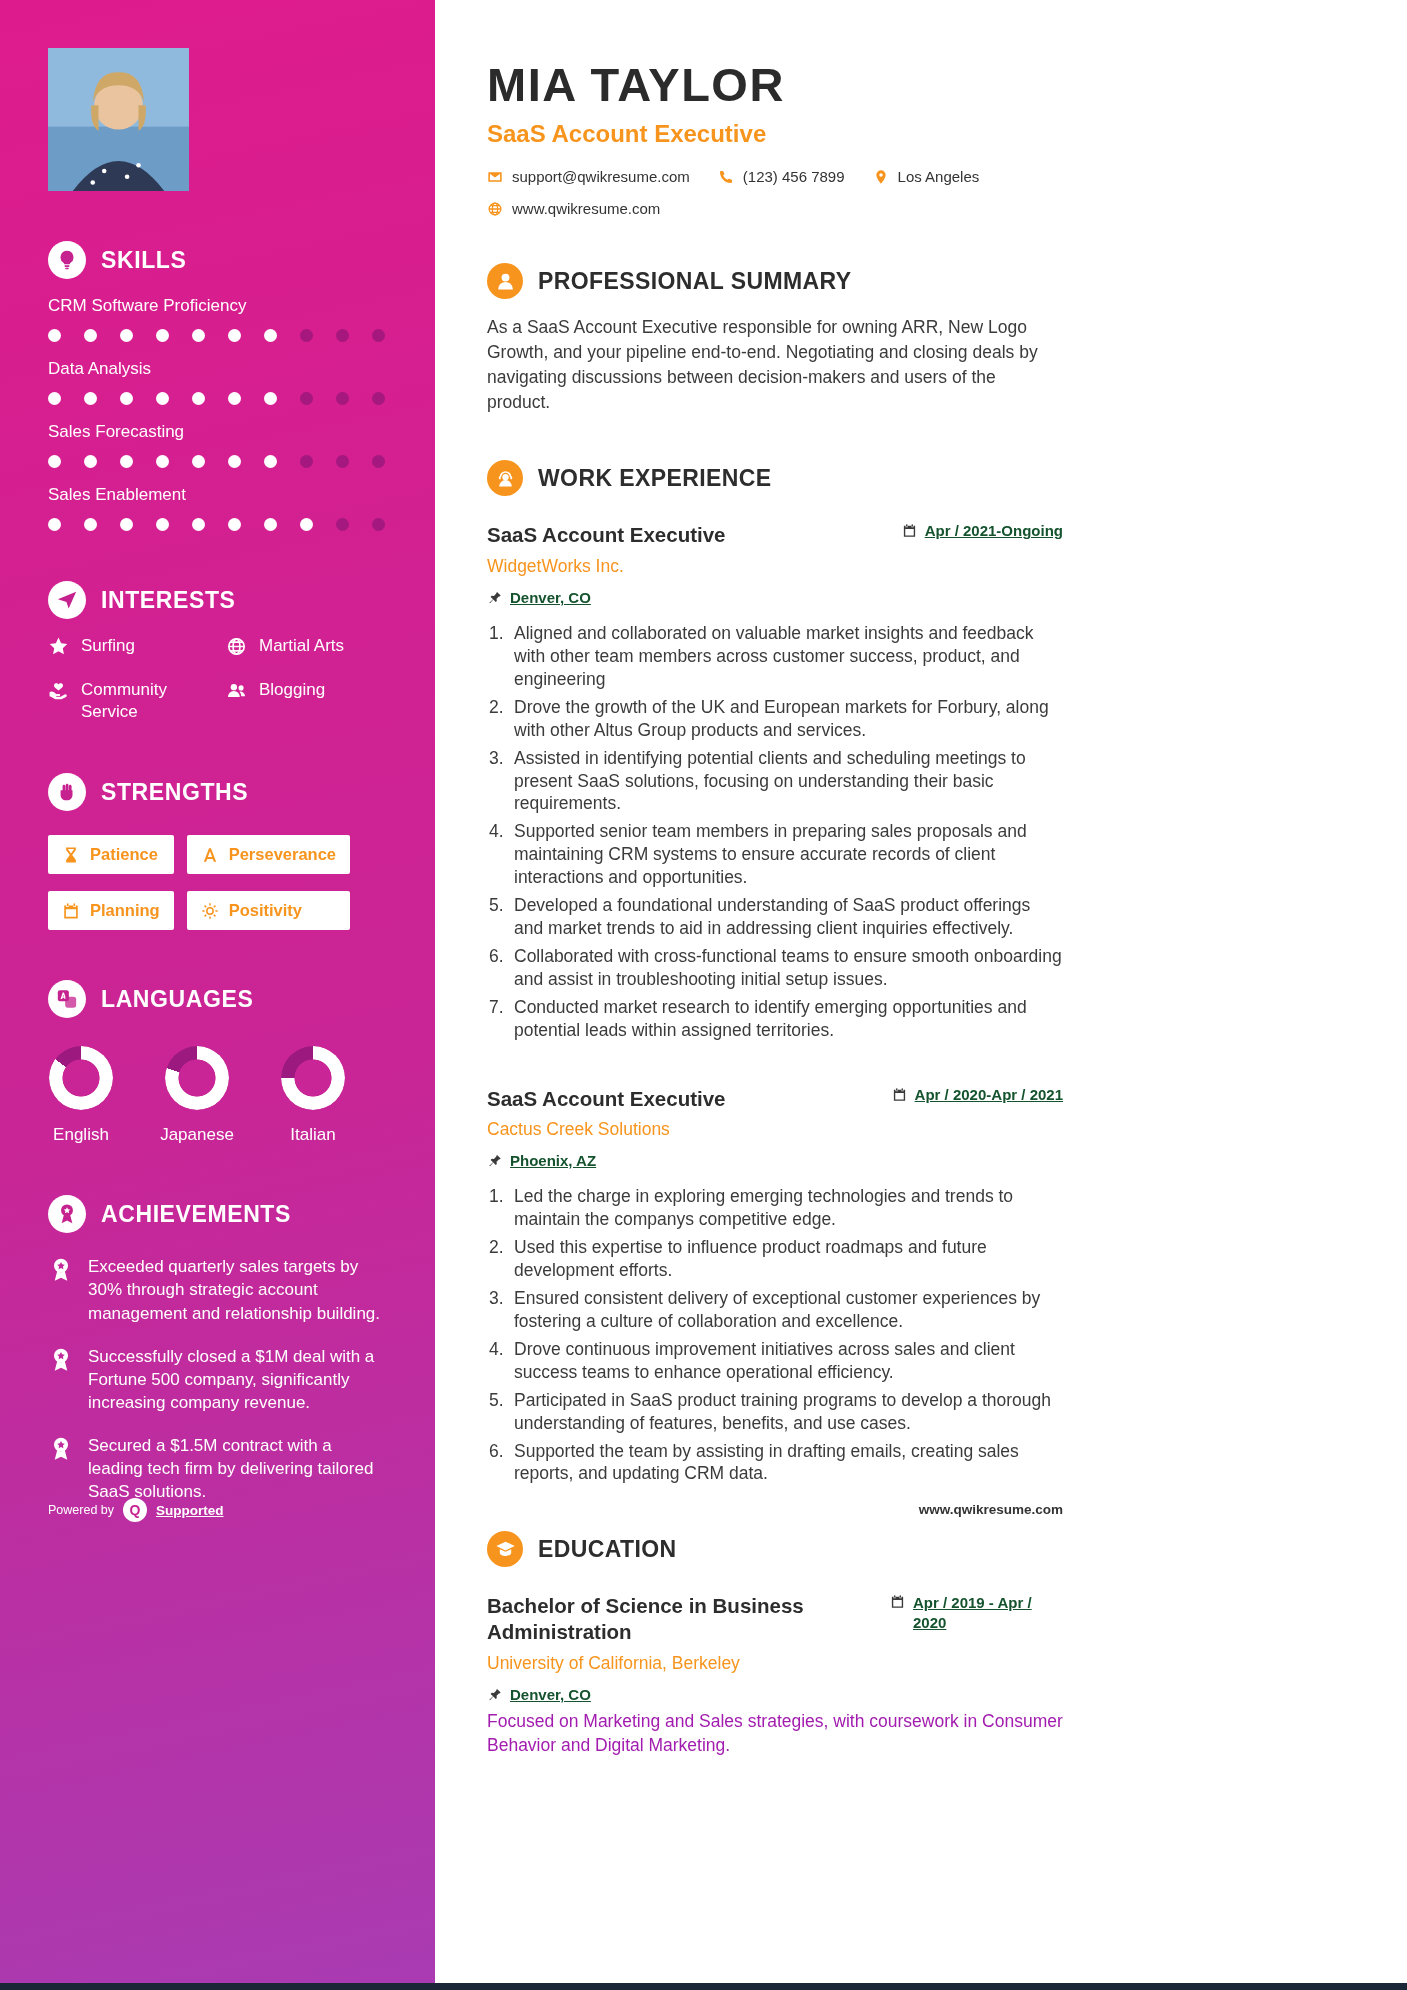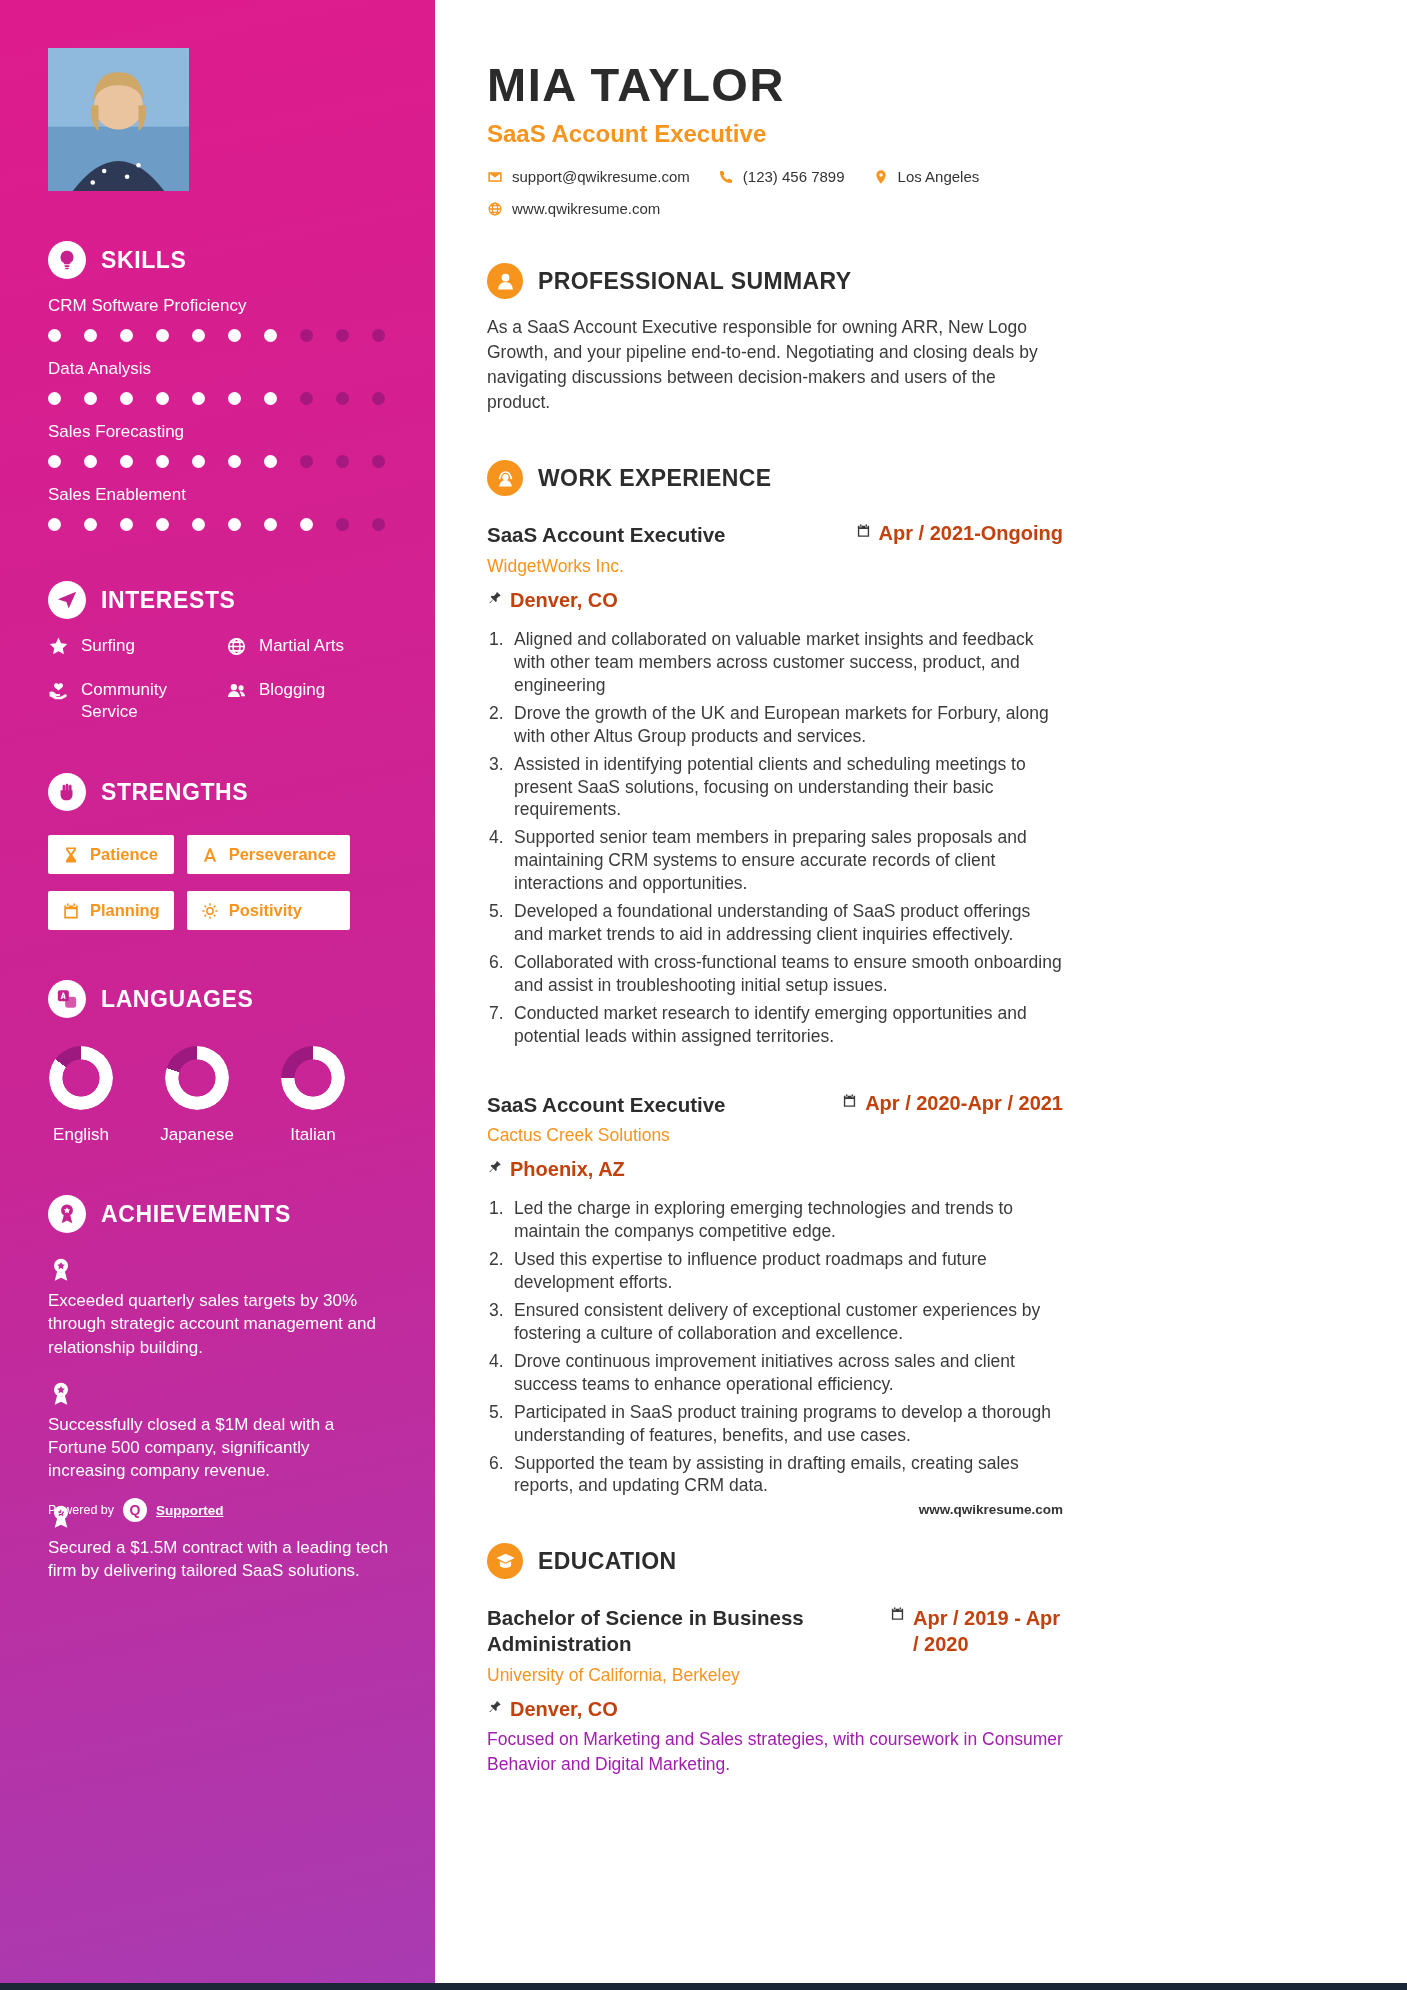--- a/index.html
+++ b/index.html
@@ -39,21 +39,21 @@
   .str-icon svg{width:100%;height:100%;display:block;}
 
   .lang-row{display:flex;gap:50px;margin-top:28px;}
   .lang-item{display:flex;flex-direction:column;align-items:center;width:66px;}
   .donut{width:64px;height:64px;border-radius:50%;
     -webkit-mask:radial-gradient(closest-side,transparent 57%,#000 59%);
     mask:radial-gradient(closest-side,transparent 57%,#000 59%);}
   .lang-label{margin-top:15px;font-size:17px;color:#fff;}
 
   .ach-list{margin-top:22px;}
-  .ach-item{display:flex;gap:6px;margin-top:20px;flex-direction:column;}
+  .ach-item{display:flex;gap:14px;margin-top:20px;}
   .ach-icon{width:26px;height:26px;color:#fff;flex:0 0 auto;margin-top:2px;}
   .ach-icon svg{width:100%;height:100%;display:block;}
   .ach-text{font-size:17px;line-height:1.36;}
 
   .powered{position:absolute;left:48px;top:1498px;display:flex;align-items:center;gap:9px;}
   .powered-label{font-size:12.5px;color:#fff;}
   .qlogo{width:24px;height:24px;border-radius:50%;background:#fff;color:#c6228f;font-weight:bold;
     font-size:14px;display:flex;align-items:center;justify-content:center;}
   .qbrand{color:#fff;font-size:13.5px;font-weight:bold;text-decoration:underline;cursor:pointer;}
 
@@ -72,21 +72,21 @@
   .o-badge{width:36px;height:36px;border-radius:50%;background:var(--accent-orange,#F7941D);color:#fff;
     display:flex;align-items:center;justify-content:center;flex:0 0 auto;}
   .o-badge svg{width:21px;height:21px;display:block;}
   .o-head h2{margin:0;font-size:23px;font-weight:bold;letter-spacing:.4px;color:#2d2d2d;}
   .o-body{margin-top:16px;font-size:17.5px;line-height:1.42;color:#3b3b3b;}
 
   .job{margin-top:26px;}
   .job + .job{margin-top:44px;}
   .job-head{display:flex;justify-content:space-between;align-items:flex-start;gap:12px;}
   .job-role{margin:0;font-size:20.5px;font-weight:bold;color:#2d2d2d;max-width:350px;line-height:1.25;}
-  .job-meta{display:flex;align-items:flex-start;gap:8px;font-size:20px;font-weight:bold;color:#c2410c;}
+  .job-meta{display:flex;align-items:flex-start;gap:8px;font-size:15px;font-weight:bold;color:#14532d;text-decoration:underline;}
   .meta-icon{width:15px;height:15px;color:#3a3a3a;flex:0 0 auto;margin-top:1px;}
   .meta-icon svg{width:100%;height:100%;display:block;}
   .meta-narrow{max-width:150px;text-align:left;line-height:1.3;}
   .job-sub{display:flex;justify-content:space-between;align-items:flex-start;margin-top:8px;gap:12px;flex-direction:column;}
   .company{color:var(--accent-orange,#F7941D);font-size:17.5px;}
   ol.bullets{list-style:none;counter-reset:n;margin:16px 0 0 0;padding:0;}
   ol.bullets li{counter-increment:n;position:relative;padding-left:27px;font-size:17.5px;
     line-height:1.31;color:#3b3b3b;margin-bottom:5px;}
   ol.bullets li::before{content:counter(n) ".";position:absolute;left:2px;top:0;color:#3b3b3b;}
   .edu-note{margin-top:6px;font-size:17.5px;line-height:1.42;color:#a21caf;}

